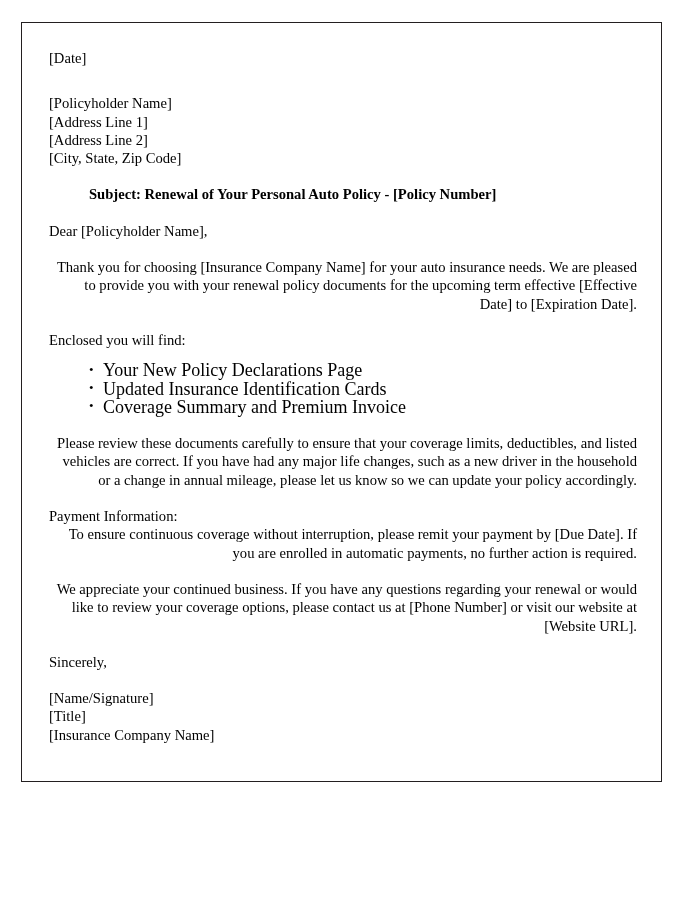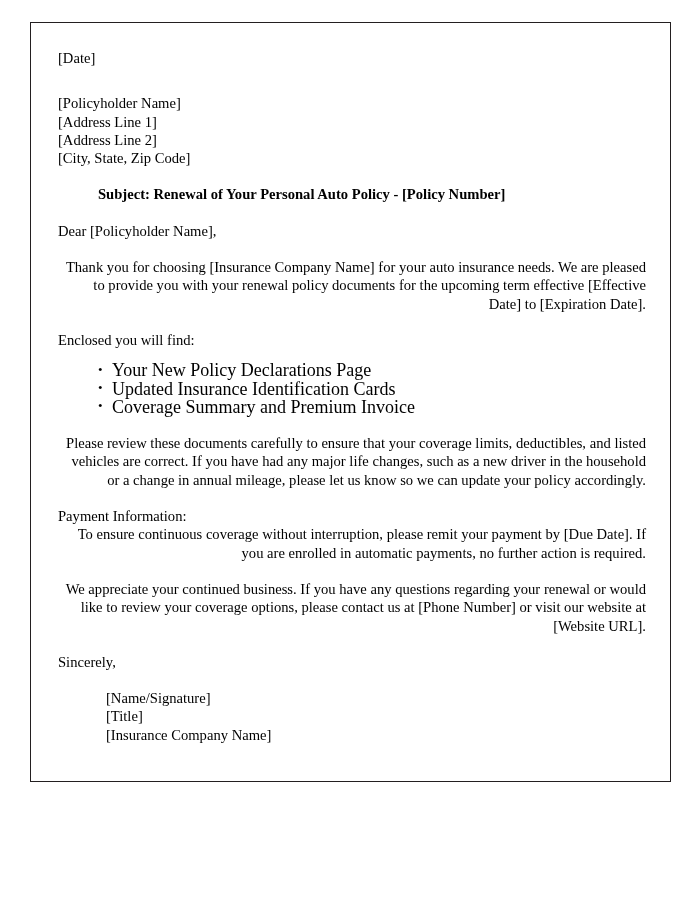--- a/index.html
+++ b/index.html
@@ -10,21 +10,21 @@
   }
   body {
     width: 700px;
     height: 900px;
     font-family: "Liberation Serif", "DejaVu Serif", serif;
     color: #000000;
     overflow: hidden;
   }
   .page {
     position: absolute;
-    left: 30px;
+    left: 21px;
     top: 22px;
     width: 641px;
     height: 760px;
     box-sizing: border-box;
     border: 1.6px solid #231f20;
     background: #ffffff;
   }
   .letter {
     padding: 26px 26px 0 27px;
   }
@@ -67,21 +67,21 @@
     position: absolute;
     left: 0;
     top: -0.5px;
     font-size: 13px;
   }
   .heading-inline {
     font-weight: normal;
     font-size: 14.6px;
     line-height: 18.3px;
   }
-  .sig-line { white-space: nowrap; margin-left: 48px; }
+  .sig-line { white-space: nowrap; }
 </style>
 </head>
 <body>
 
 <div class="page">
   <div class="letter">
 
     <div class="block">[Date]</div>
 
     <div class="gap-lg"></div>

